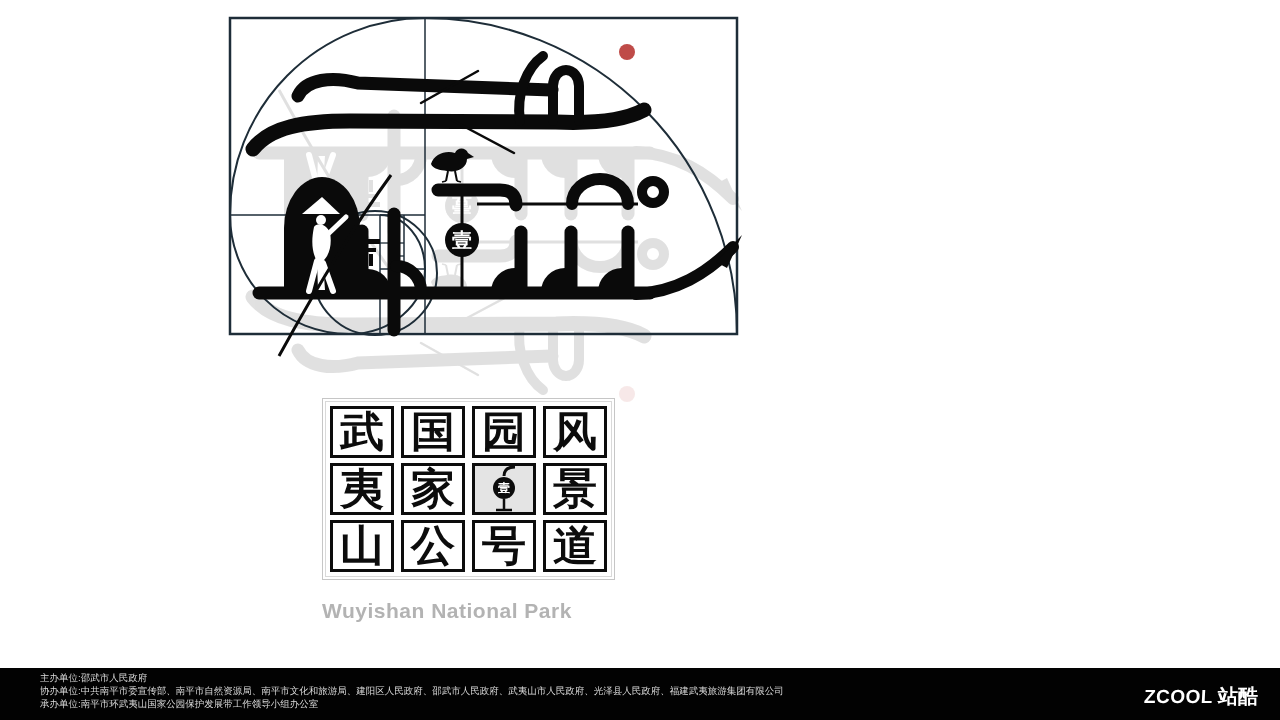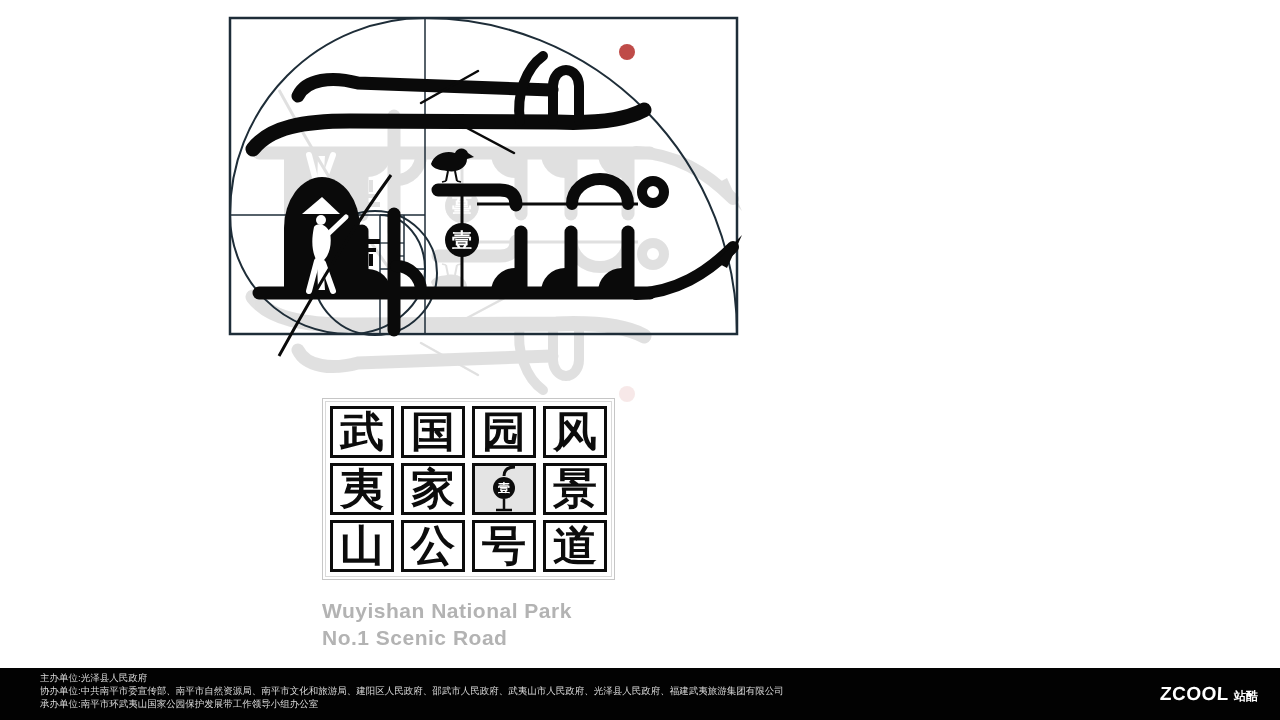--- a/index.html
+++ b/index.html
@@ -22,21 +22,21 @@
   
   .heading{position:absolute;left:322px;top:597px;color:#b3b3b3;font-weight:bold;
            font-size:21px;line-height:27px;letter-spacing:.5px;}
 
   
   .footer{position:absolute;left:0;bottom:0;width:1280px;height:52px;background:#020202;}
   .credits{position:absolute;left:40px;top:3px;color:#dcdcdc;font-size:9.5px;line-height:13px;
            white-space:nowrap;}
   .brand{position:absolute;right:22px;top:15px;color:#ffffff;display:flex;align-items:baseline;gap:5px;}
   .brand .latin{font-size:19px;font-weight:900;letter-spacing:.5px;transform:skewX(-3deg);}
-  .brand .cjk{font-size:12px;font-weight:bold;font-family:Liberation Mono, monospace;}
+  .brand .cjk{font-size:20px;font-weight:bold;font-family:Liberation Mono, monospace;}
 </style>
 </head>
 <body>
 
 <div class="stage">
 
   
   <svg width="1280" height="668" viewBox="0 0 1280 668">
     <defs>
       <g id="art" fill="none" stroke="#0a0a0a" stroke-linecap="round">
@@ -181,27 +181,26 @@
               <span>道</span>
             </div>
         </div>
       </div>
     </div>
   </div>
 
   
   <div class="heading">
     <div>Wuyishan National Park</div>
-    <div>No.1 Scenic Road</div>
   </div>
 
   
   <div class="footer">
     <div class="credits">
-      <div>主办单位:光泽县人民政府</div>
+      <div>主办单位:邵武市人民政府</div>
       <div>协办单位:中共南平市委宣传部、南平市自然资源局、南平市文化和旅游局、建阳区人民政府、邵武市人民政府、武夷山市人民政府、光泽县人民政府、福建武夷旅游集团有限公司</div>
       <div>承办单位:南平市环武夷山国家公园保护发展带工作领导小组办公室</div>
     </div>
     <div class="brand">
       <span class="latin">ZCOOL</span>
       <span class="cjk">站酷</span>
     </div>
   </div>
 
 </div>

